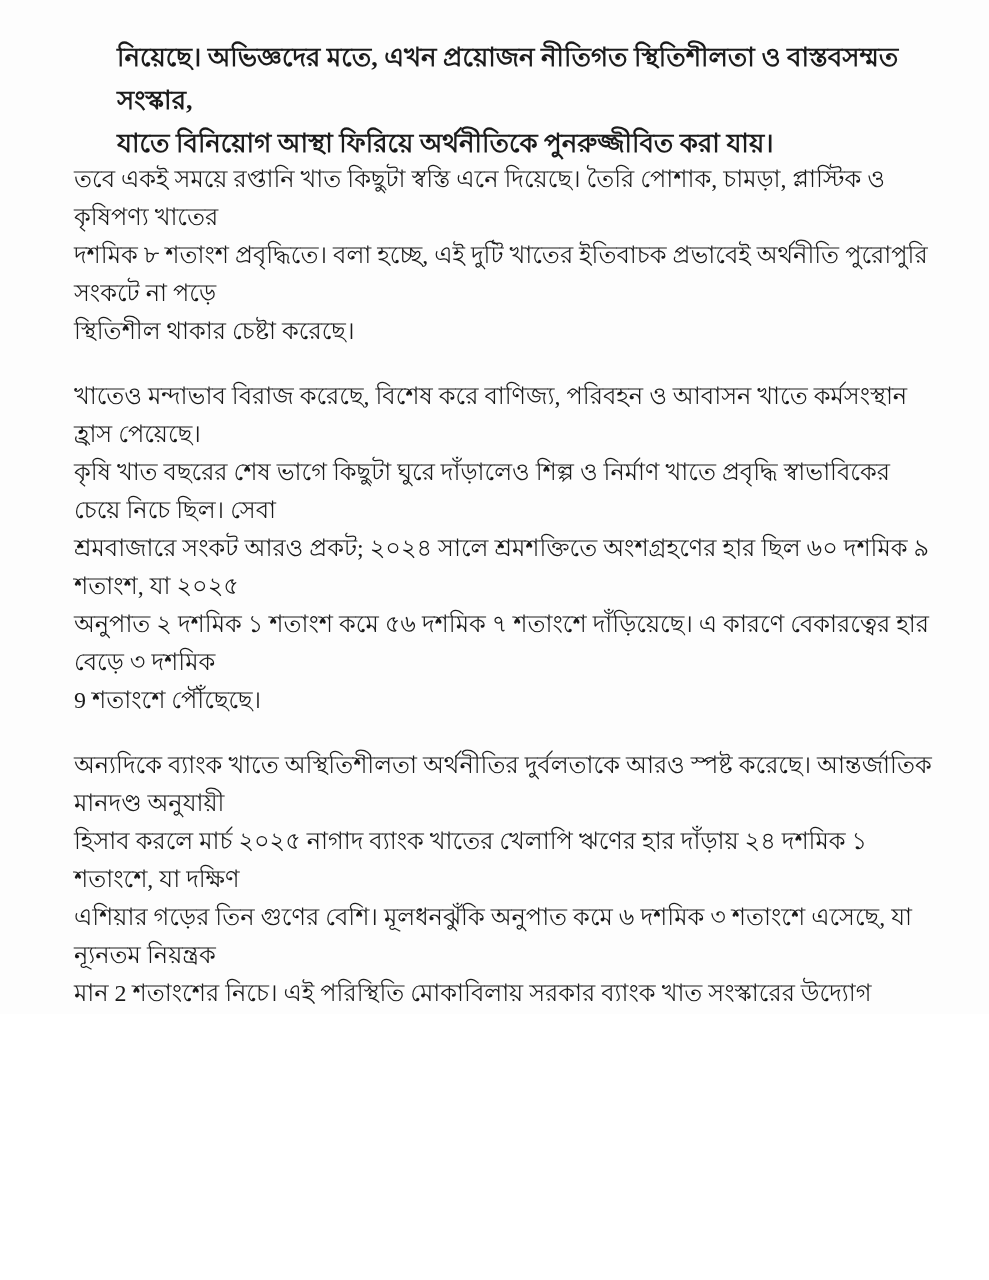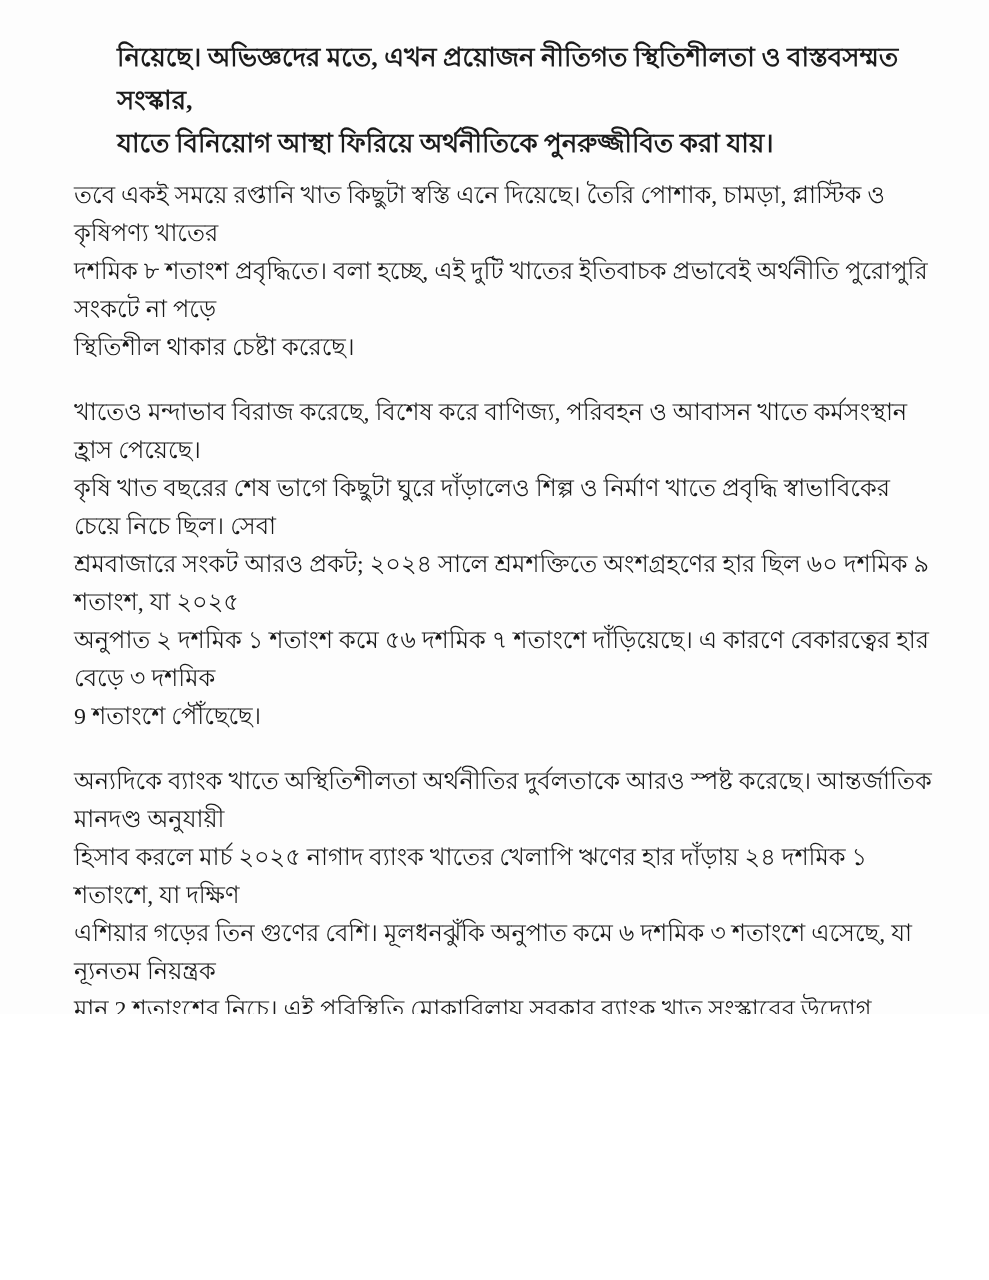--- a/index.html
+++ b/index.html
@@ -27,21 +27,21 @@
   }
   .article-body {
     position: absolute;
     left: 74px;
     top: 160px;
     width: 864px;
     font-size: 24px;
     line-height: 38px;
   }
   .para {
-    margin: 16px 0 27px 0;
+    margin: 0 0 27px 0;
   }
   .text-line {
     display: block;
     white-space: normal;
   }
 </style>
 </head>
 <body>
 
 <div class="page">

